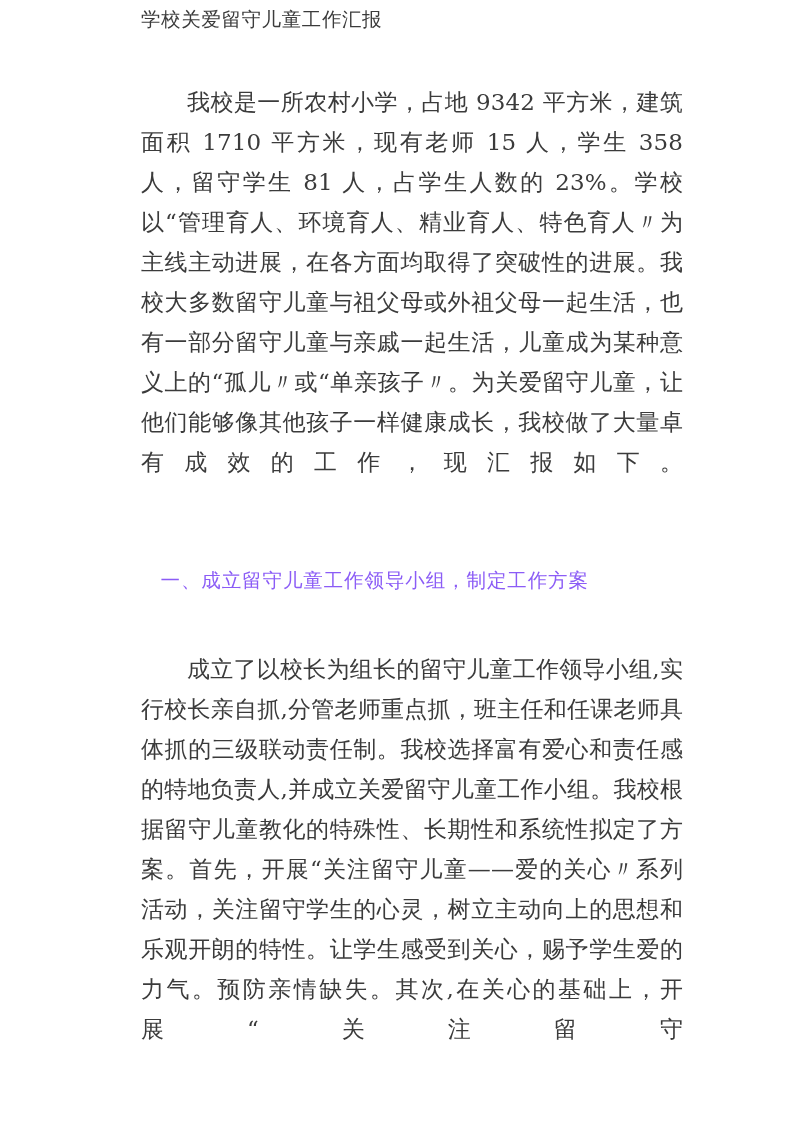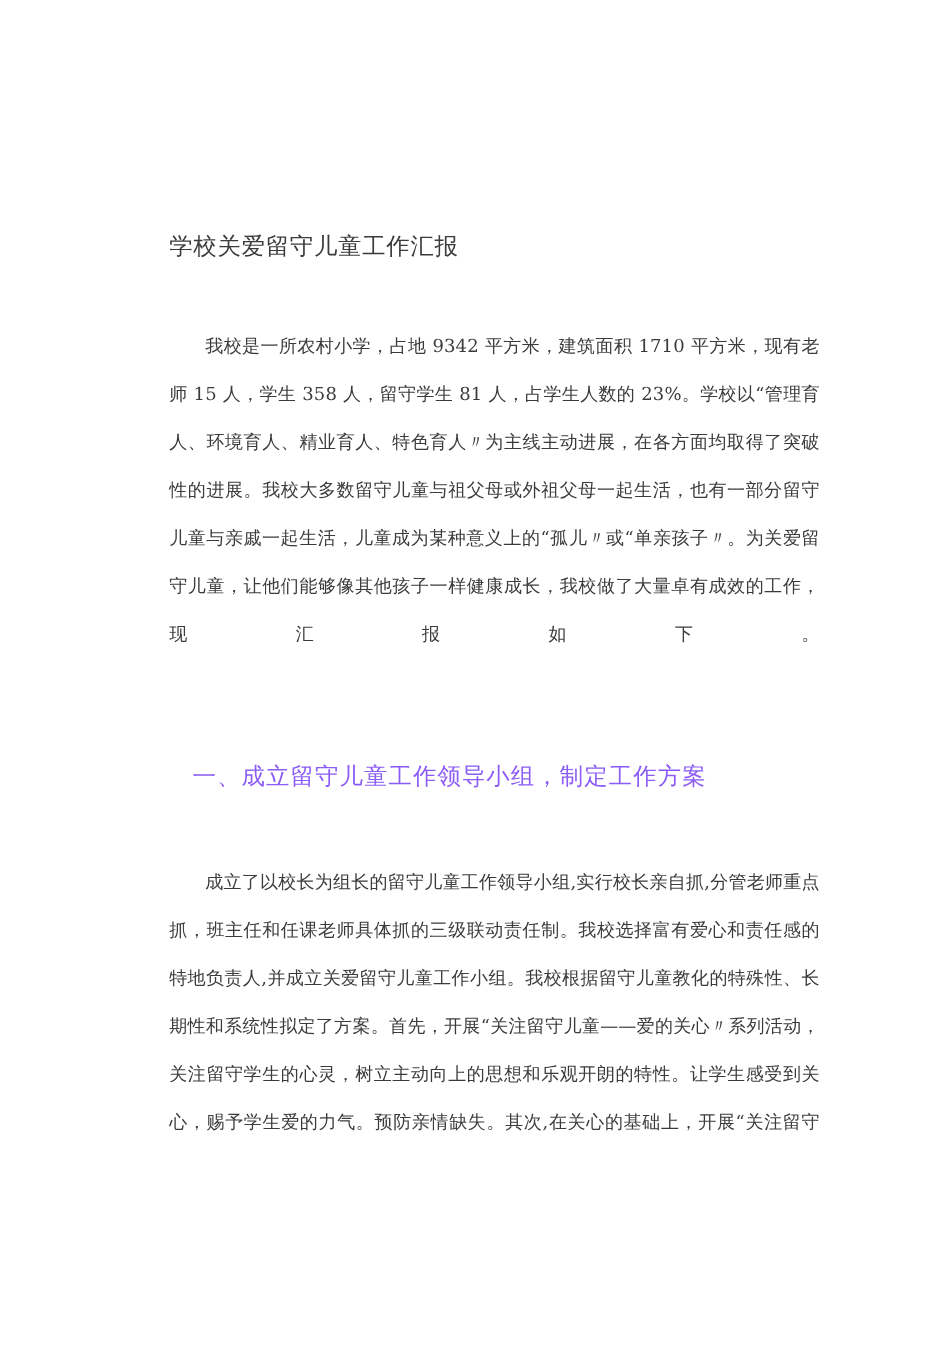--- a/index.html
+++ b/index.html
@@ -23,27 +23,26 @@
     position: absolute;
     left: 141px;
     top: 0;
     width: 542px;
   }
   .doc-title {
     font-size: 19.5px;
     line-height: 40px;
     color: #3b3b3b;
     margin: 0;
-    padding-top: 186px;
     letter-spacing: 0.6px;
     font-weight: normal;
     white-space: nowrap;
   }
   .para {
-    font-size: 15px;
+    font-size: 23px;
     line-height: 40px;
     color: #3b3b3b;
     margin: 0;
     text-align: justify;
     text-justify: inter-ideograph;
     letter-spacing: 0.1px;
   }
   .para-body {
     text-indent: 2em;
   }

